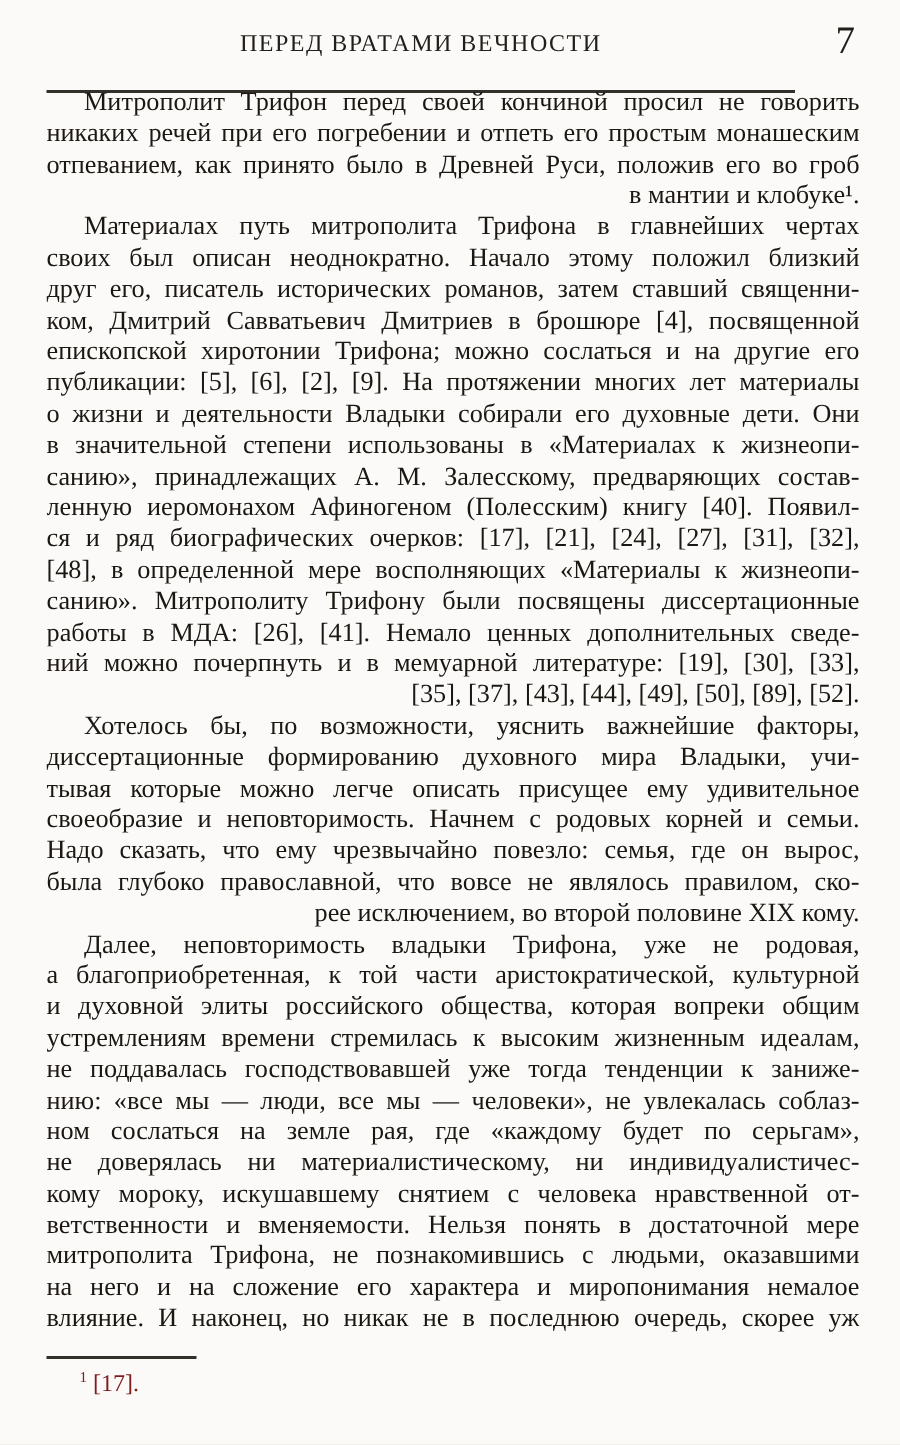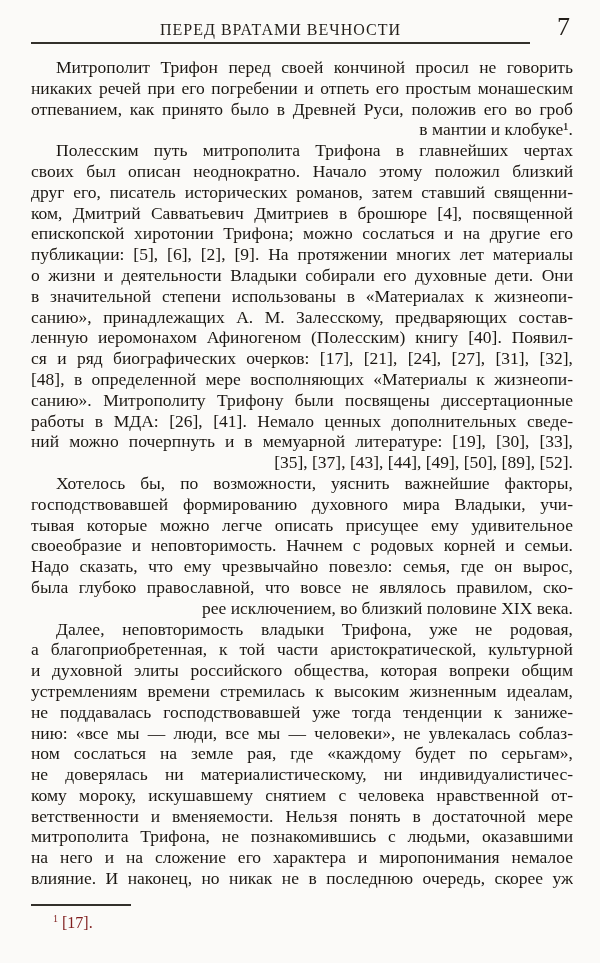--- a/index.html
+++ b/index.html
@@ -20,21 +20,21 @@
   .header-band {
     position: absolute;
     top: 0;
     left: 31px;
     width: 499px;
     height: 39px;
     border-bottom: 2px solid #33302b;
     display: flex;
     justify-content: center;
     align-items: flex-end;
-    padding-bottom: 3px;
+    padding-bottom: 21px;
     box-sizing: content-box;
   }
   .header-title {
     font-size: 16px;
     letter-spacing: 1px;
     white-space: nowrap;
     color: #221e19;
   }
   .page-number {
     position: absolute;
@@ -98,43 +98,43 @@
   </div>
 
   <div class="page-number">7</div>
 
   <div class="page-body">
 
   <div class="line indent just">Митрополит Трифон перед своей кончиной просил не говорить</div>
       <div class="line just">никаких речей при его погребении и отпеть его простым монашеским</div>
       <div class="line just">отпеванием, как принято было в Древней Руси, положив его во гроб</div>
       <div class="line">в мантии и клобуке¹.</div>
-      <div class="line indent just">Полесским путь митрополита Трифона в главнейших чертах</div>
+      <div class="line indent just">Материалах путь митрополита Трифона в главнейших чертах</div>
       <div class="line just">своих был описан неоднократно. Начало этому положил близкий</div>
       <div class="line just">друг его, писатель исторических романов, затем ставший священни-</div>
       <div class="line just">ком, Дмитрий Савватьевич Дмитриев в брошюре [4], посвященной</div>
       <div class="line just">епископской хиротонии Трифона; можно сослаться и на другие его</div>
       <div class="line just">публикации: [5], [6], [2], [9]. На протяжении многих лет материалы</div>
       <div class="line just">о жизни и деятельности Владыки собирали его духовные дети. Они</div>
       <div class="line just">в значительной степени использованы в «Материалах к жизнеопи-</div>
       <div class="line just">санию», принадлежащих А. М. Залесскому, предваряющих состав-</div>
       <div class="line just">ленную иеромонахом Афиногеном (Полесским) книгу [40]. Появил-</div>
       <div class="line just">ся и ряд биографических очерков: [17], [21], [24], [27], [31], [32],</div>
       <div class="line just">[48], в определенной мере восполняющих «Материалы к жизнеопи-</div>
       <div class="line just">санию». Митрополиту Трифону были посвящены диссертационные</div>
       <div class="line just">работы в МДА: [26], [41]. Немало ценных дополнительных сведе-</div>
       <div class="line just">ний можно почерпнуть и в мемуарной литературе: [19], [30], [33],</div>
       <div class="line">[35], [37], [43], [44], [49], [50], [89], [52].</div>
       <div class="line indent just">Хотелось бы, по возможности, уяснить важнейшие факторы,</div>
-      <div class="line just">господствовавшей формированию духовного мира Владыки, учи-</div>
+      <div class="line just">диссертационные формированию духовного мира Владыки, учи-</div>
       <div class="line just">тывая которые можно легче описать присущее ему удивительное</div>
       <div class="line just">своеобразие и неповторимость. Начнем с родовых корней и семьи.</div>
       <div class="line just">Надо сказать, что ему чрезвычайно повезло: семья, где он вырос,</div>
       <div class="line just">была глубоко православной, что вовсе не являлось правилом, ско-</div>
-      <div class="line">рее исключением, во близкий половине XIX века.</div>
+      <div class="line">рее исключением, во второй половине XIX кому.</div>
       <div class="line indent just">Далее, неповторимость владыки Трифона, уже не родовая,</div>
       <div class="line just">а благоприобретенная, к той части аристократической, культурной</div>
       <div class="line just">и духовной элиты российского общества, которая вопреки общим</div>
       <div class="line just">устремлениям времени стремилась к высоким жизненным идеалам,</div>
       <div class="line just">не поддавалась господствовавшей уже тогда тенденции к заниже-</div>
       <div class="line just">нию: «все мы — люди, все мы — человеки», не увлекалась соблаз-</div>
       <div class="line just">ном сослаться на земле рая, где «каждому будет по серьгам»,</div>
       <div class="line just">не доверялась ни материалистическому, ни индивидуалистичес-</div>
       <div class="line just">кому мороку, искушавшему снятием с человека нравственной от-</div>
       <div class="line just">ветственности и вменяемости. Нельзя понять в достаточной мере</div>

